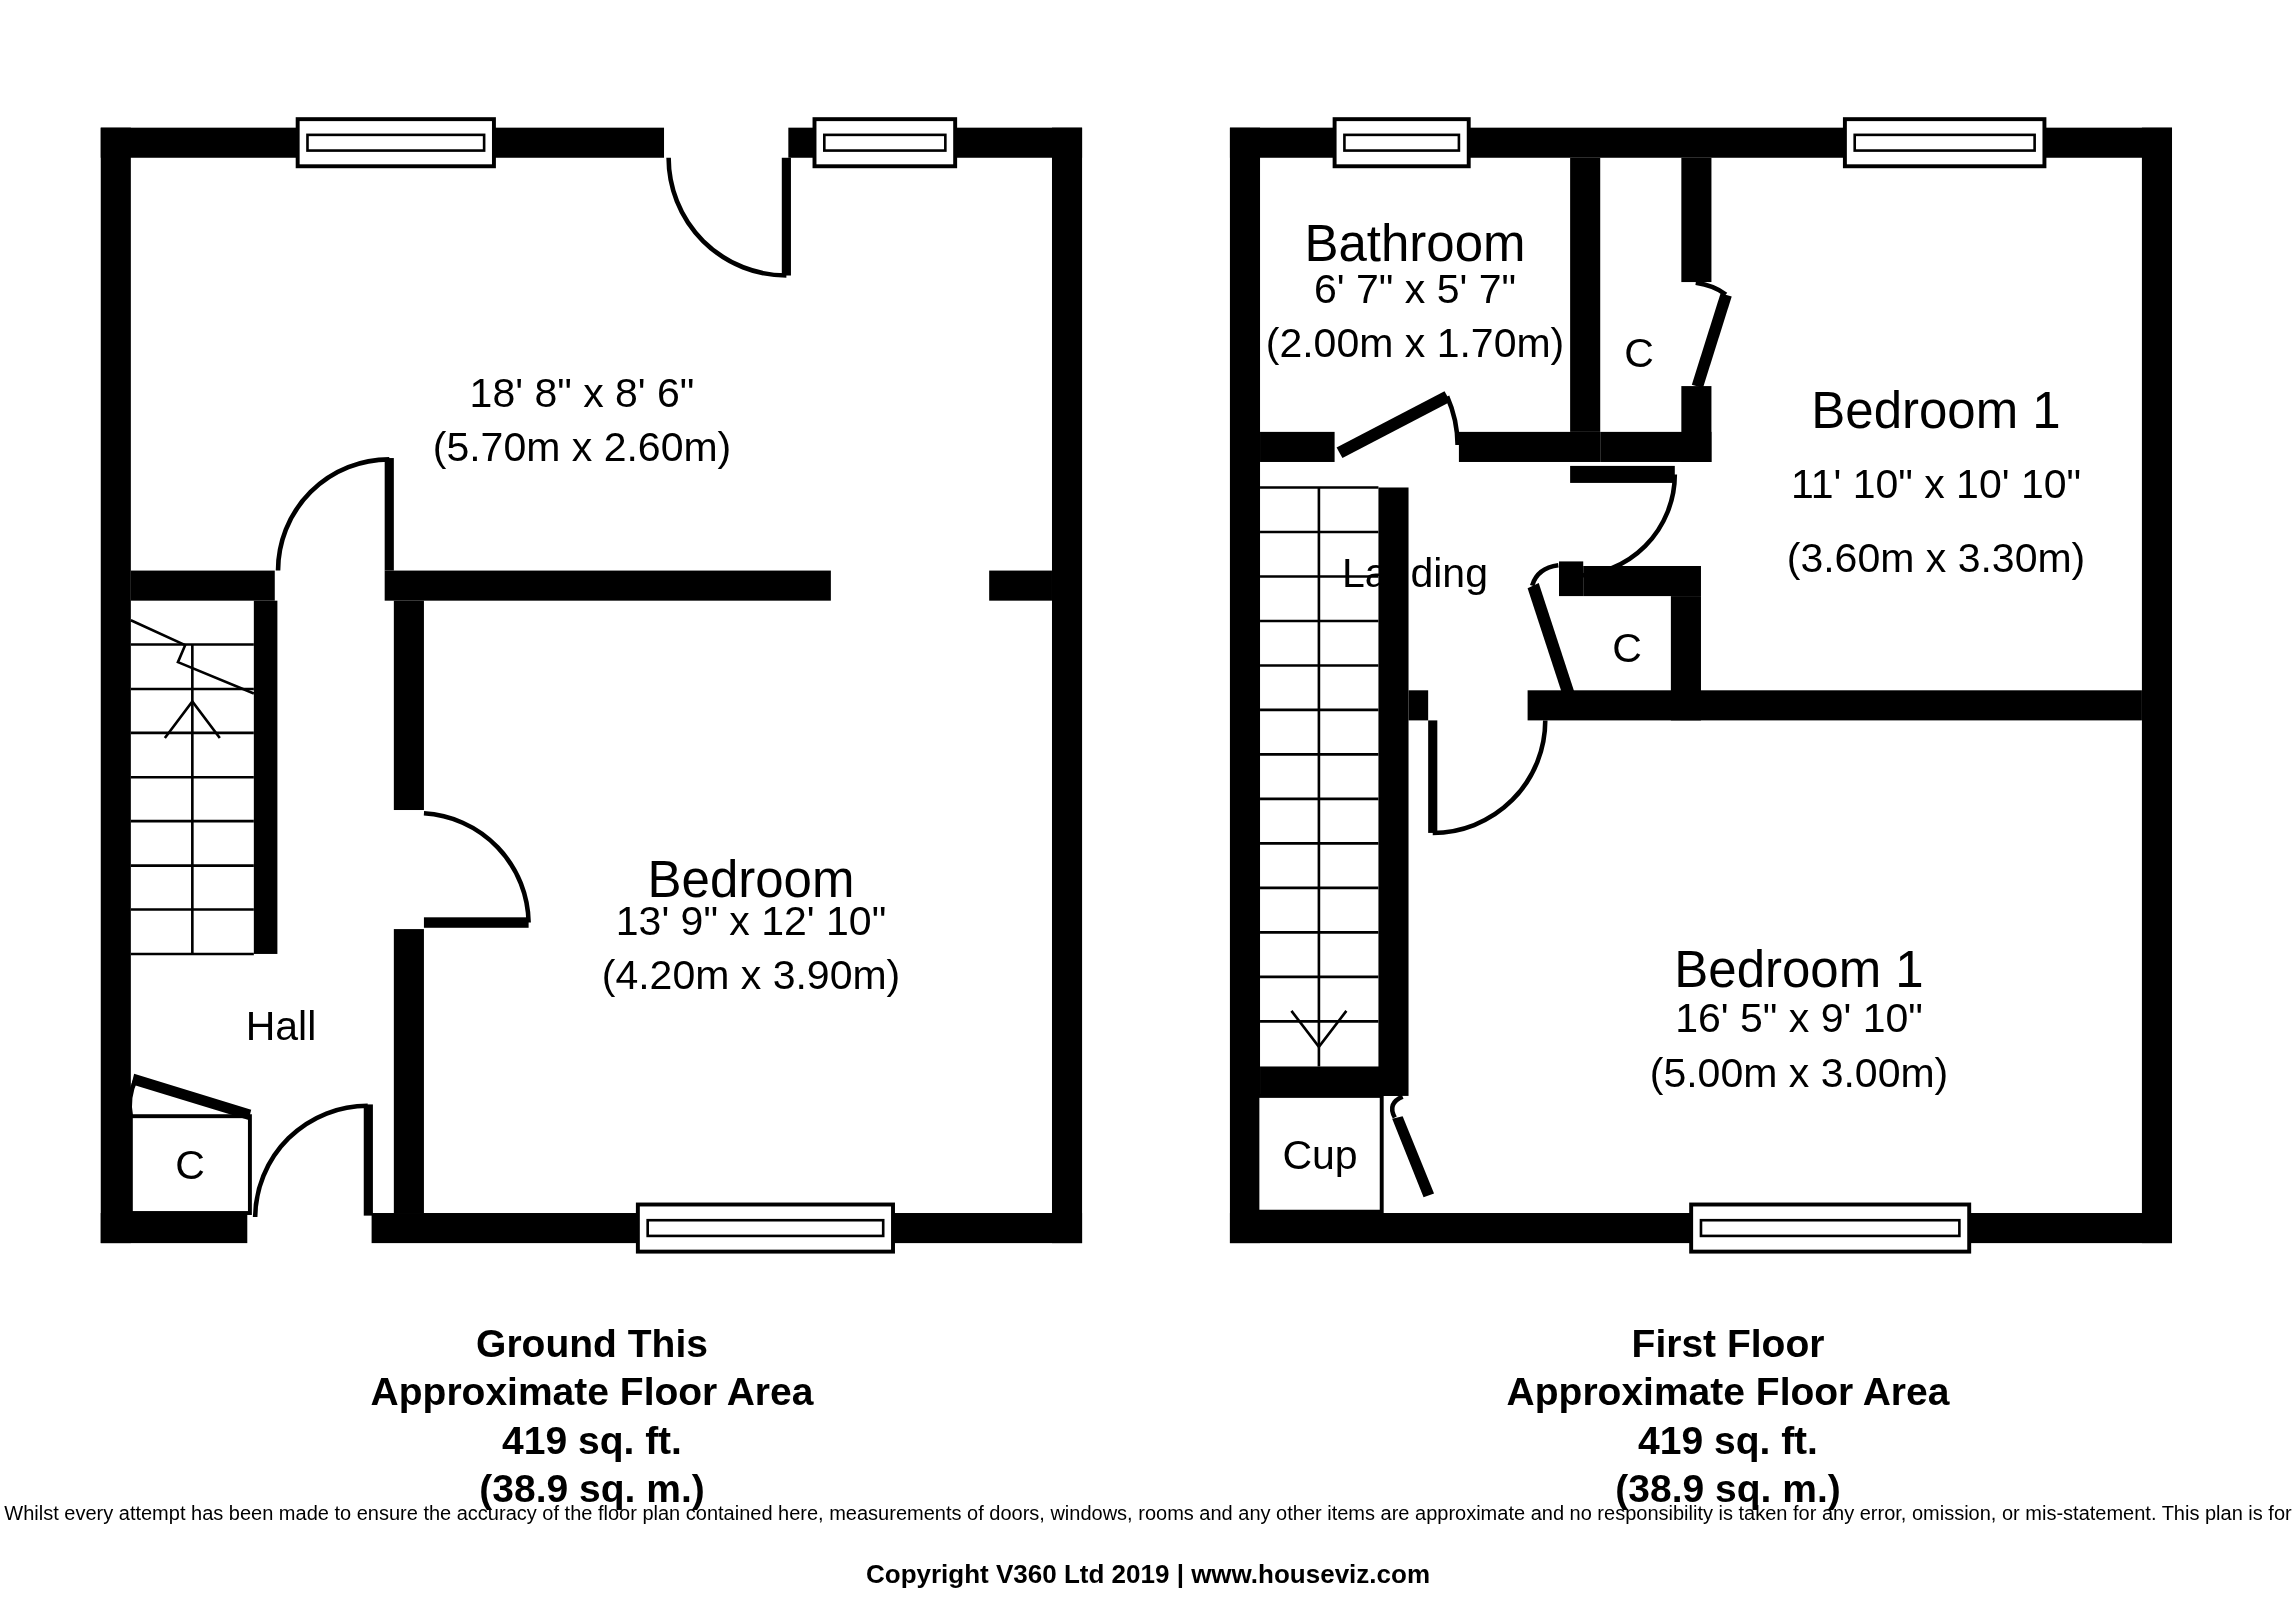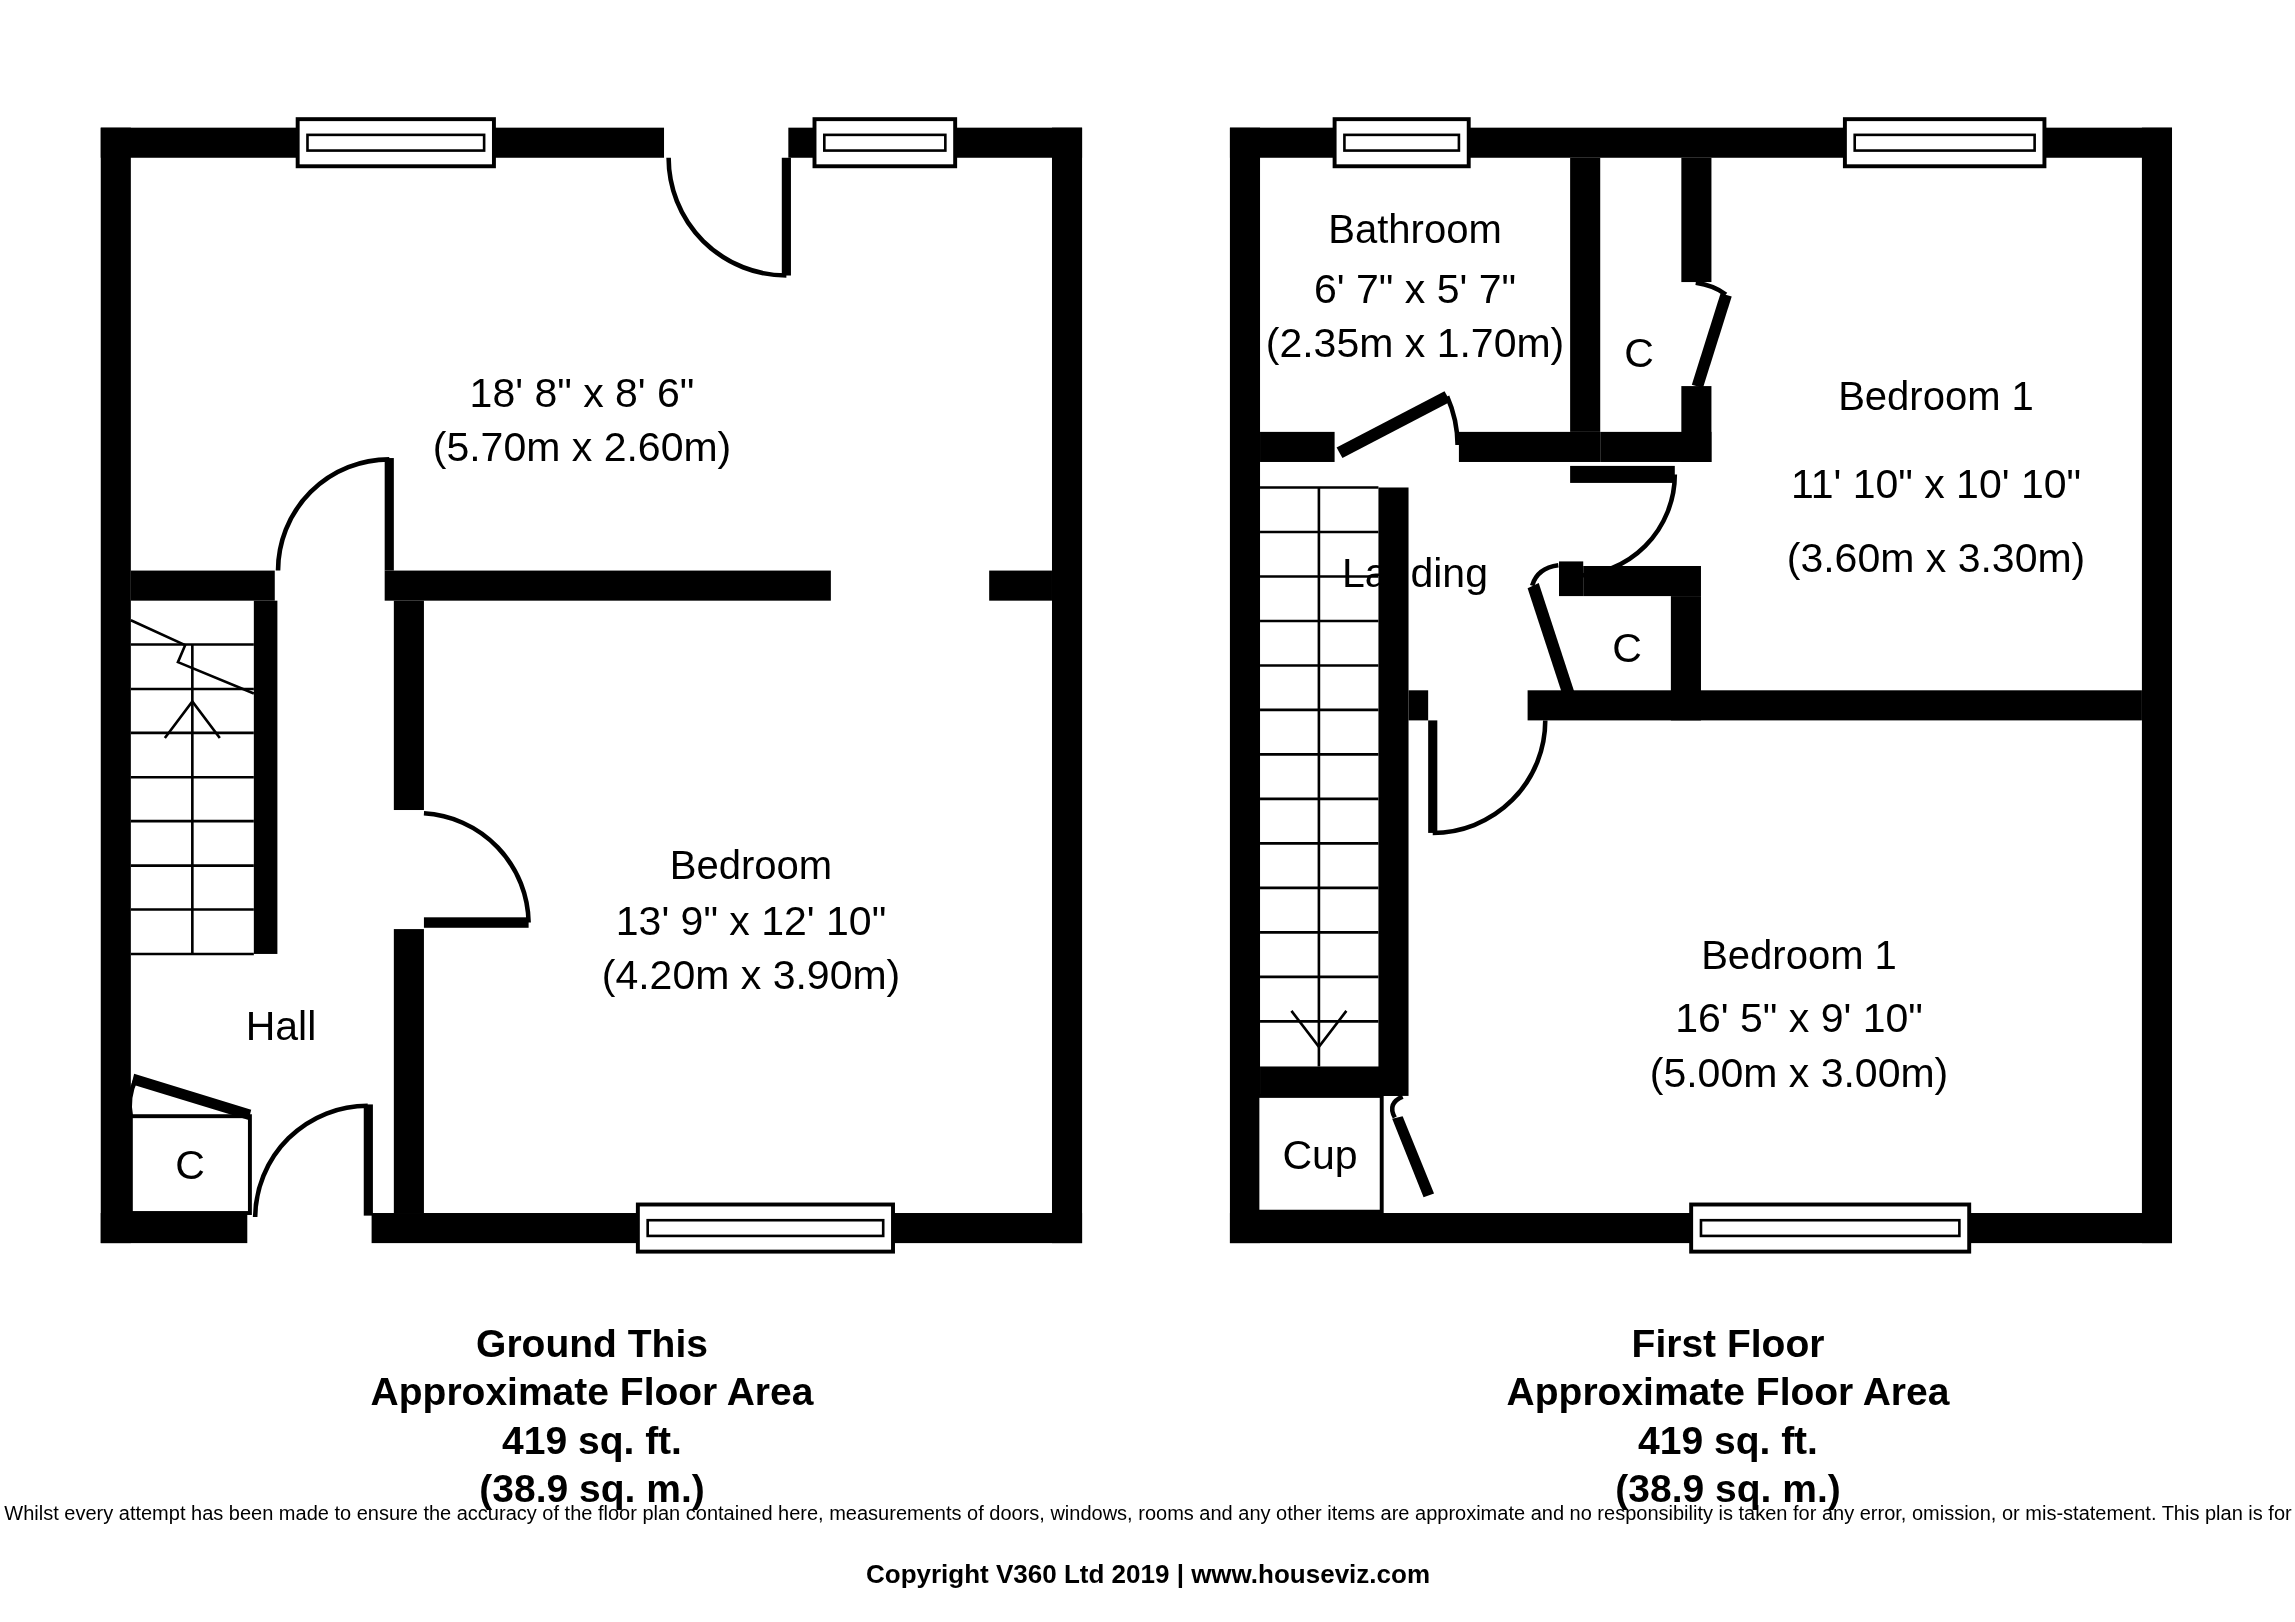--- a/index.html
+++ b/index.html
@@ -2,21 +2,21 @@
 <html style="font-size:10.5px"><head>
 <meta charset="utf-8">
 <style>
   html,body{margin:0;padding:0;background:#fff;}
   body{width:2295px;height:1622px;position:relative;overflow:hidden;
        font-family:"Liberation Sans", sans-serif;color:#000;}
   .stage{position:absolute;left:0;top:0;width:2295px;height:1622px;}
   svg{position:absolute;left:0;top:0;}
   .lbl{position:absolute;transform:translate(-50%,-50%);white-space:nowrap;
        text-align:center;color:#000;line-height:1;}
-  .room-name{font-size:40px;}
+  .room-name{font-size:51px;margin-top:14px;}
   .room-dims{font-size:41px;}
   .small-lbl{font-size:41px;}
   .cap{font-size:39px;font-weight:bold;}
   .foot{font-size:20px;text-align:center;}
   .copy{font-size:26px;font-weight:bold;}
 </style>
 </head>
 <body>
 
 <div class="stage">
@@ -159,21 +159,21 @@
 <div class="lbl room-dims" style="left:582px;top:393px">18' 8" x 8' 6"</div>
 <div class="lbl room-dims" style="left:582px;top:447px">(5.70m x 2.60m)</div>
 <div class="lbl room-name" style="left:751px;top:865px">Bedroom</div>
 <div class="lbl room-dims" style="left:751px;top:921px">13' 9" x 12' 10"</div>
 <div class="lbl room-dims" style="left:751px;top:975px">(4.20m x 3.90m)</div>
 <div class="lbl small-lbl" style="left:281px;top:1026px">Hall</div>
 <div class="lbl small-lbl" style="left:190px;top:1165px">C</div>
 
 <div class="lbl room-name" style="left:1415px;top:229px">Bathroom</div>
 <div class="lbl room-dims" style="left:1415px;top:289px">6' 7" x 5' 7"</div>
-<div class="lbl room-dims" style="left:1415px;top:343px">(2.35m x 1.70m)</div>
+<div class="lbl room-dims" style="left:1415px;top:343px">(2.00m x 1.70m)</div>
 <div class="lbl small-lbl" style="left:1639px;top:353px">C</div>
 <div class="lbl room-name" style="left:1936px;top:396px">Bedroom 1</div>
 <div class="lbl room-dims" style="left:1936px;top:484px">11' 10" x 10' 10"</div>
 <div class="lbl room-dims" style="left:1936px;top:558px">(3.60m x 3.30m)</div>
 <div class="lbl small-lbl" style="left:1415px;top:573px">Landing</div>
 <div class="lbl small-lbl" style="left:1627px;top:648px">C</div>
 <div class="lbl room-name" style="left:1799px;top:955px">Bedroom 1</div>
 <div class="lbl room-dims" style="left:1799px;top:1018px">16' 5" x 9' 10"</div>
 <div class="lbl room-dims" style="left:1799px;top:1073px">(5.00m x 3.00m)</div>
 <div class="lbl small-lbl" style="left:1320px;top:1155px">Cup</div>

